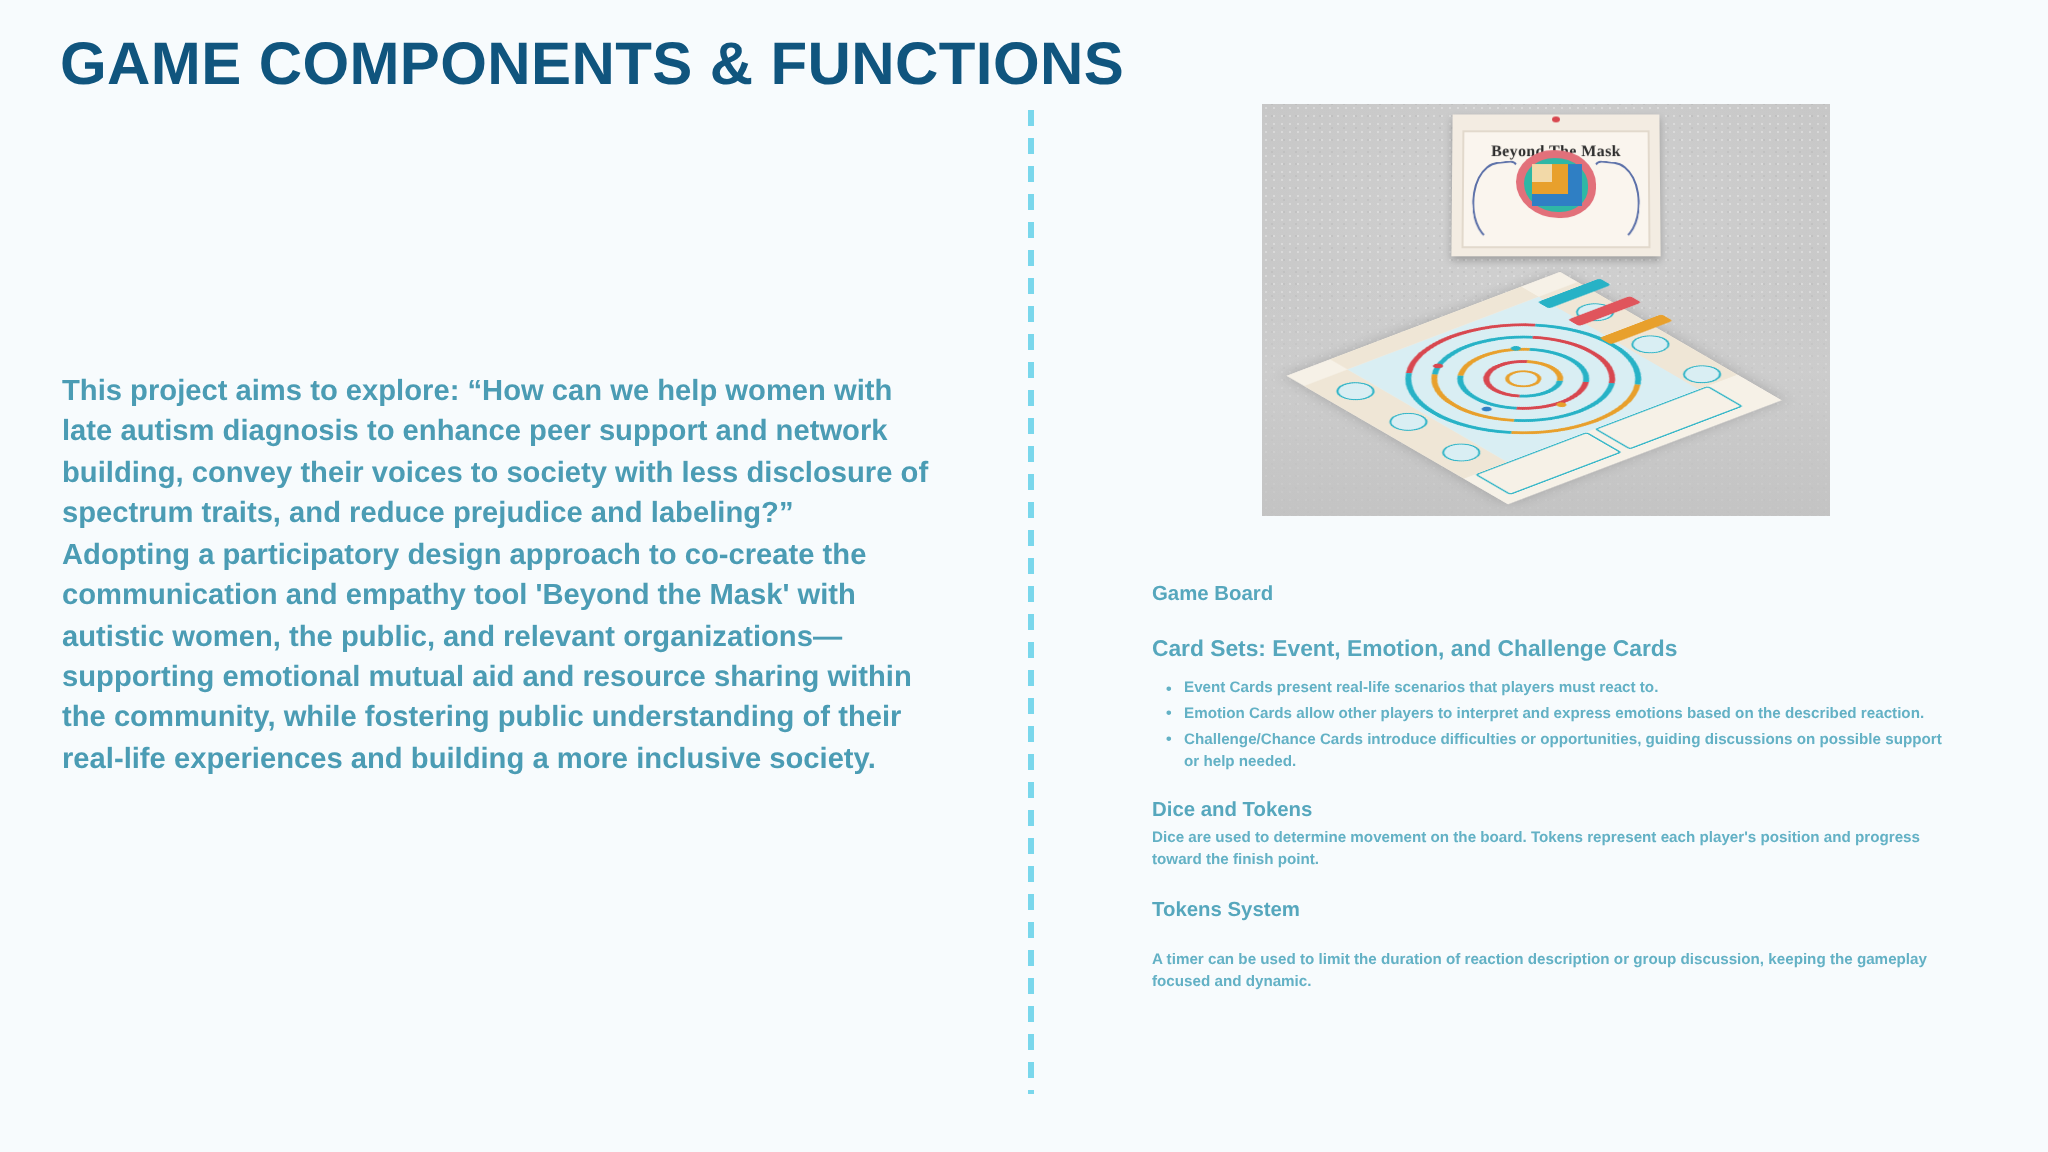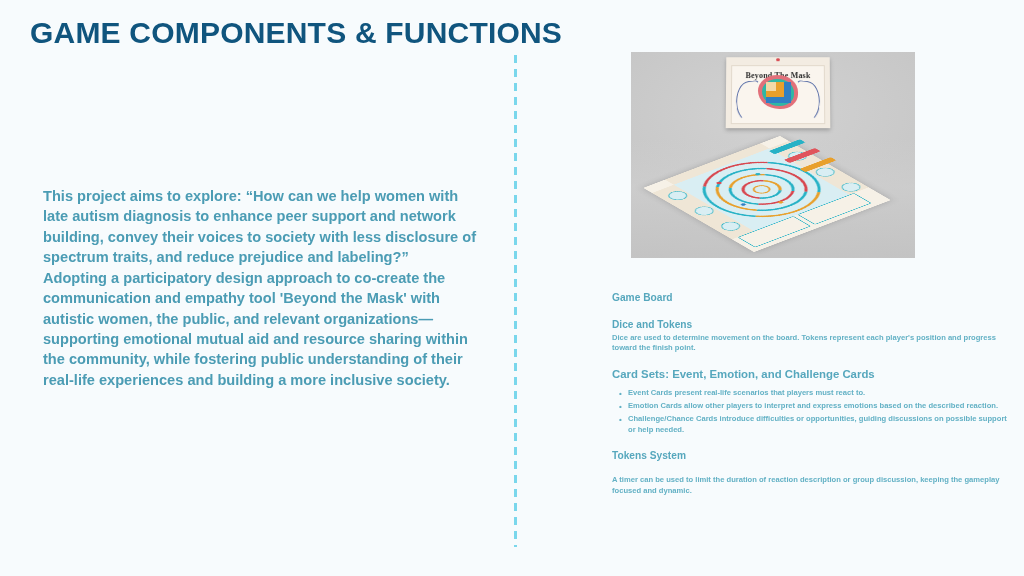--- a/index.html
+++ b/index.html
@@ -41,41 +41,40 @@
         #7ad7ec 8px,
         rgba(0,0,0,0) 8px,
         rgba(0,0,0,0) 14px);
     background-size: 3px 14px;
     background-repeat: repeat-y;
   }
 
   
   .left-col {
     position: absolute;
-    left: 43px;
+    left: 31px;
     top: 186px;
     width: 442px;
   }
   .left-para {
     color: #4b9cb4;
     font-size: 14.6px;
     font-weight: bold;
     line-height: 1.40;
     margin: 0;
   }
   .left-para + .left-para {
   }
 
   
   .right-col {
     position: absolute;
     left: 576px;
     top: 291px;
     width: 396px;
-    margin-left: 36px;
   }
   .rc-block { margin-bottom: 9px; }
   .rc-block:last-child { margin-bottom: 0; }
 
   .rc-heading {
     color: #56a7bd;
     font-size: 10.2px;
     font-weight: bold;
     line-height: 1.35;
     margin: 0 0 1px 0;
@@ -349,34 +348,34 @@
   </div>
 </div>
 
 <div class="right-col">
 
   <div class="rc-block">
     <div class="rc-heading">Game Board</div>
   </div>
 
   <div class="rc-block gap-top">
-    <div class="rc-heading">Dice and Tokens</div>
-    <p class="rc-body">Dice are used to determine movement on the board. Tokens represent each player's position and progress toward the finish point.</p>
-  </div>
-
-  <div class="rc-block gap-top">
     <div class="rc-heading big">Card Sets: Event, Emotion, and Challenge Cards</div>
     <ul class="rc-list">
       <li>Event Cards present real-life scenarios that players must react to.</li>
       <li>Emotion Cards allow other players to interpret and express emotions based on the described reaction.</li>
       <li>Challenge/Chance Cards introduce difficulties or opportunities, guiding discussions on possible support or help needed.</li>
     </ul>
   </div>
 
   <div class="rc-block gap-top">
+    <div class="rc-heading">Dice and Tokens</div>
+    <p class="rc-body">Dice are used to determine movement on the board. Tokens represent each player's position and progress toward the finish point.</p>
+  </div>
+
+  <div class="rc-block gap-top">
     <div class="rc-heading">Tokens System</div>
   </div>
 
   <div class="rc-block gap-top">
     <p class="rc-body">A timer can be used to limit the duration of reaction description or group discussion, keeping the gameplay focused and dynamic.</p>
   </div>
 
 </div>
 
 </body></html>

